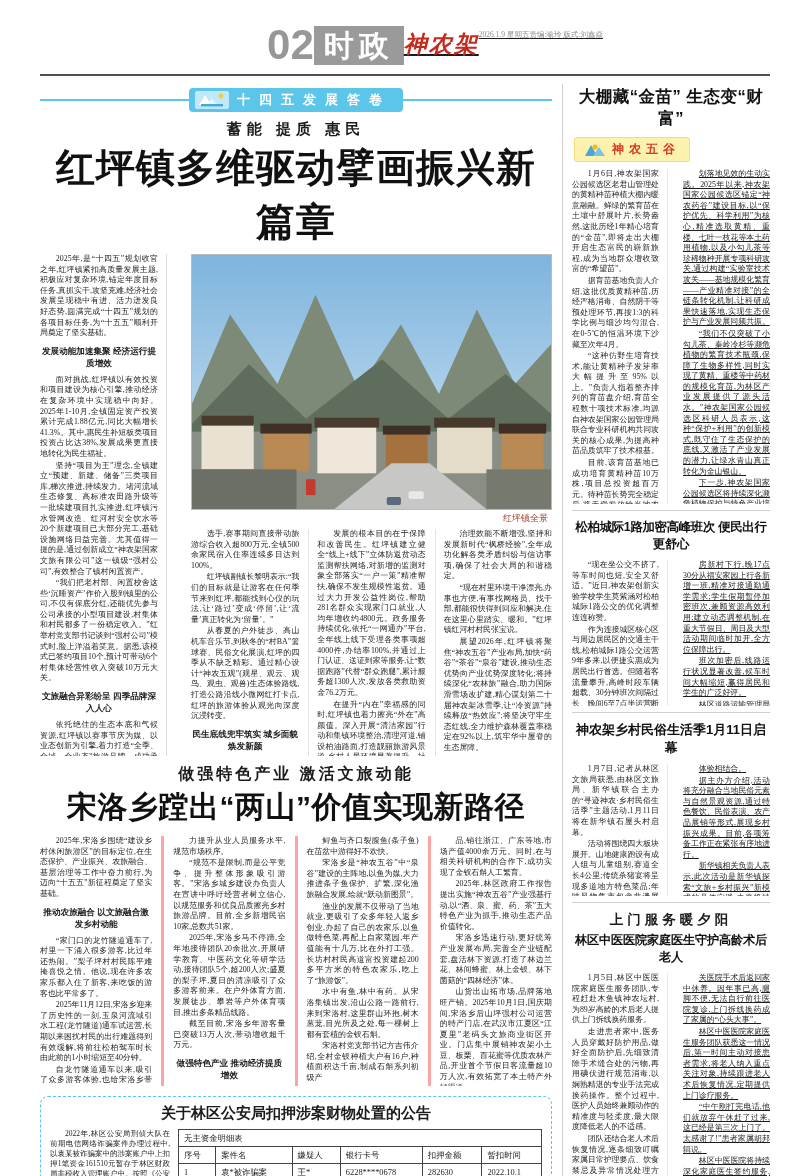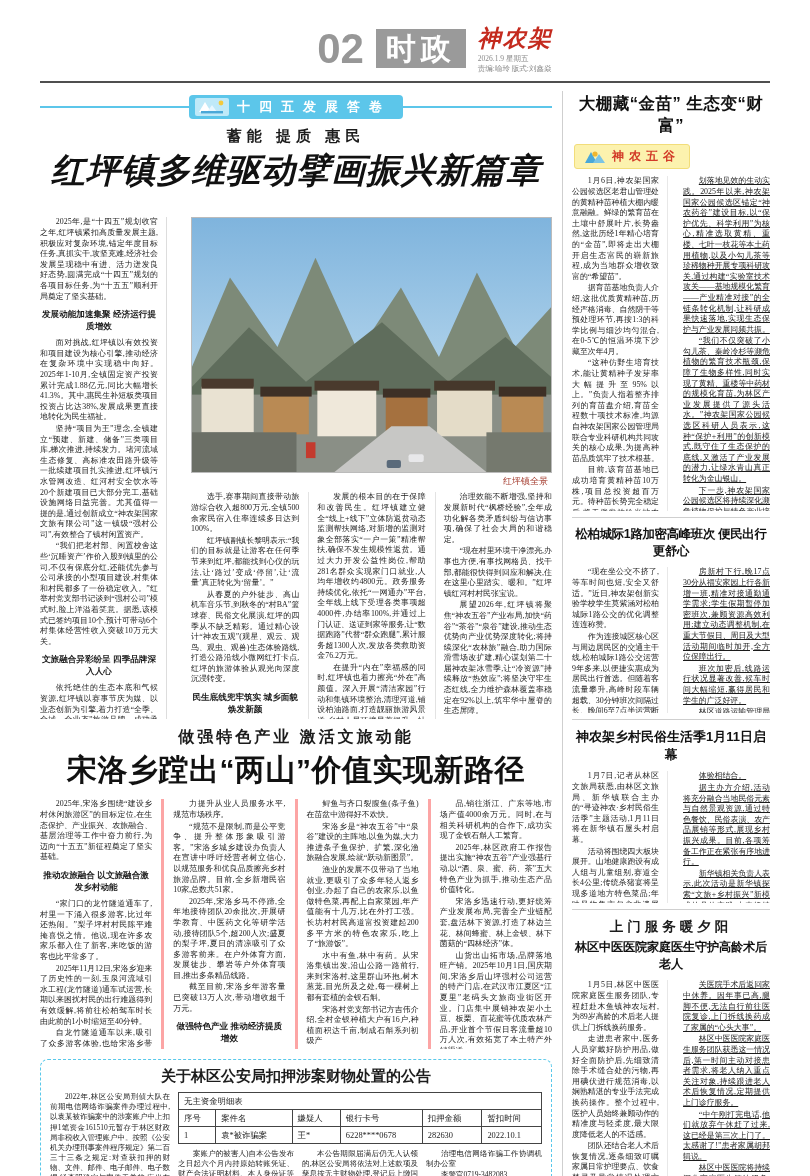--- a/index.html
+++ b/index.html
@@ -1,22 +1,22 @@
 <!DOCTYPE html>
 <html><head>
 <meta charset="utf-8">
 <style>
   html,body{margin:0;padding:0;background:#fff;}
   .page{width:810px;height:1176px;background:#fff;box-sizing:border-box;position:relative;overflow:hidden;
         font-family:"Liberation Serif",serif;color:#1c1c1c;}
   
-  .masthead-row{display:flex;align-items:center;justify-content:center;gap:12px;padding:24px 0 2px;margin-left:60px;}
+  .masthead-row{display:flex;align-items:center;justify-content:center;padding:24px 0 2px;margin-left:60px;}
   .pagenum{font-family:"Liberation Sans",sans-serif;font-size:42px;font-weight:bold;color:#979797;line-height:1;}
   .section-box{background:#9a9a9a;color:#fff;font-size:30px;font-weight:bold;padding:3px 10px;letter-spacing:5px;line-height:1.1;}
-  .mast{display:flex;flex-direction:column;line-height:1.3;}
+  .mast{display:flex;line-height:1.3;text-decoration:underline;}
   .mast-name{color:#c42a1e;font-size:23px;font-weight:bold;font-style:italic;letter-spacing:2px;}
   .mast-date,.mast-ed{font-size:7.5px;color:#8a8a8a;}
   .head-rule{height:2px;background:#4f4f4f;margin:6px 40px 8px;}
   
   .content{display:flex;gap:10px;padding:0 40px;}
   .main-zone{flex:1;min-width:0;}
   .sidebar{flex:0 0 208px;border-left:1px solid #cfcfcf;padding-left:9px;display:flex;flex-direction:column;box-sizing:border-box;}
   
   .col{flex:1;min-width:0;overflow:hidden;}
   .para{font-size:7.9px;line-height:1.34;text-align:justify;}
@@ -25,21 +25,21 @@
   .para.by{text-align:right;text-indent:0;margin-top:4px;padding-right:3px;}
   
   .banner-row{display:flex;align-items:center;margin:4px 0 8px;}
   .bline{flex:1;height:2px;background:#5cc6ea;}
   .banner-pill{background:#5cc6ea;color:#fff;font-family:"Liberation Sans",sans-serif;font-weight:bold;
                font-size:13px;letter-spacing:9px;padding:3px 12px 3px 6px;border-radius:4px;
                display:flex;align-items:center;gap:8px;}
   .banner-pill svg{display:block;}
   .kicker-a{text-align:center;font-family:"Liberation Sans",sans-serif;font-weight:bold;font-size:15px;letter-spacing:5px;margin:2px 0;}
   h1{margin:0;text-align:center;font-family:"Liberation Sans",sans-serif;color:#111;}
-  .hl-a{font-size:34px;letter-spacing:1px;margin-bottom:23px;font-style:italic;}
+  .hl-a{font-size:39px;letter-spacing:1px;margin-bottom:5px;}
   .a-body{display:flex;gap:24px;height:502px;overflow:hidden;}
   .a-col1{flex:0 0 118px;border-right:1px solid #ddd;padding-right:8px;}
   .a-right{flex:1;display:flex;flex-direction:column;min-width:0;}
   .photo{height:256px;border:1px solid #bbb;box-sizing:border-box;}
   .photo svg{width:100%;height:100%;display:block;}
   .caption{text-align:right;font-size:9px;color:#a3392c;padding:2px 4px 0;}
   .a-right-cols{display:flex;gap:9px;flex:1;overflow:hidden;margin-top:4px;}
   .a-right-cols .col + .col{border-left:1px solid #e3e3e3;padding-left:8px;}
   
   .art-b{margin-top:8px;}

